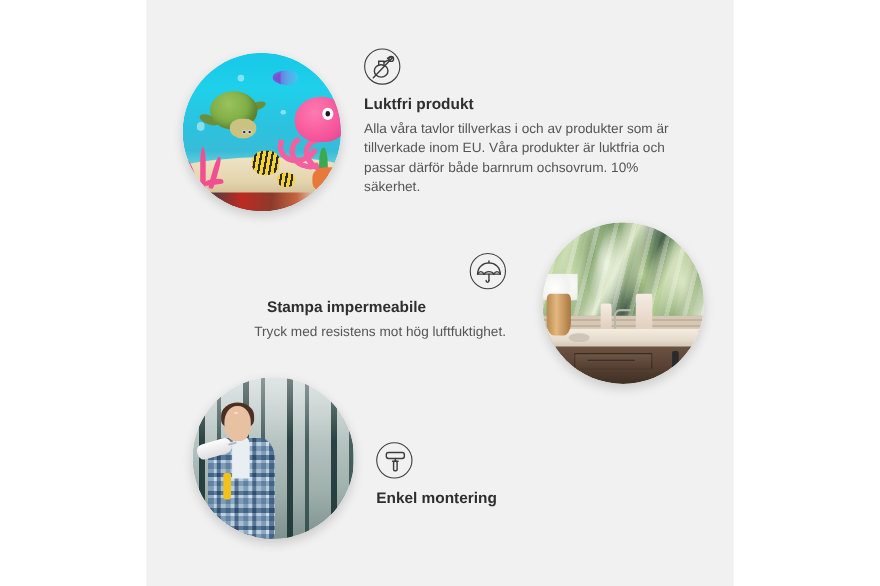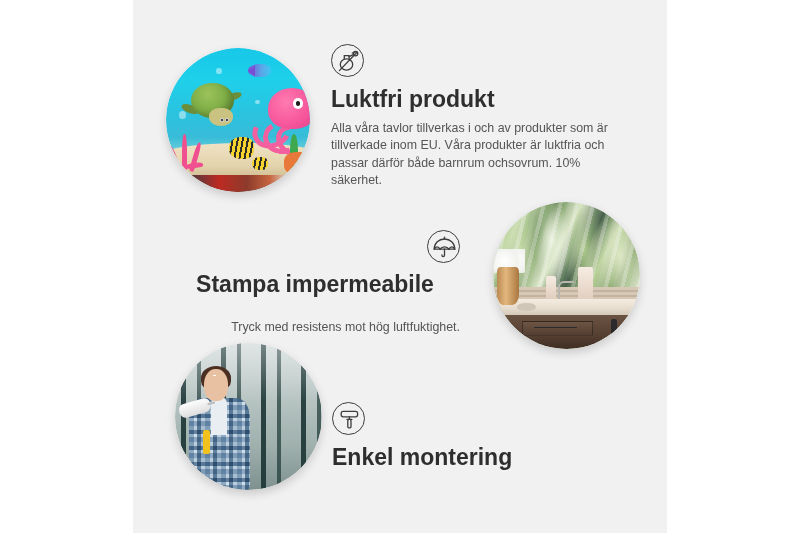--- a/index.html
+++ b/index.html
@@ -296,21 +296,21 @@
     position: absolute;
   }
   .feat-icon {
     width: 33px; height: 33px;
     border: 1.4px solid #3d3d3d;
     border-radius: 50%;
     position: relative;
     box-sizing: border-box;
   }
   .feat-title {
-    font-size: 23px;
+    font-size: 14px;
     font-weight: bold;
     color: #2e2e2e;
     line-height: 1.2;
     white-space: nowrap;
   }
   .feat-body {
     font-size: 12.4px;
     color: #555555;
     line-height: 1.42;
   }
@@ -323,24 +323,24 @@
 
   
   #feature-odourless { left: 331px; top: 44px; width: 290px; }
   #feature-odourless .feat-title { margin-top: 9px; }
   #feature-odourless .feat-body { margin-top: 6px; width: 284px; }
 
   
   #feature-waterproof { left: 170px; top: 230px; width: 290px; text-align: right; }
   #feature-waterproof .feat-icon { margin-left: auto; }
   #feature-waterproof .feat-title { margin-top: 8px; text-align: center; }
-  #feature-waterproof .feat-sub { margin-top: 20px; }
-
-  
-  #feature-mounting { left: 332px; top: 402px; width: 290px; }
+  #feature-waterproof .feat-sub { margin-top: 5px; }
+
+  
+  #feature-mounting { left: 342px; top: 402px; width: 290px; }
   #feature-mounting .feat-title { margin-top: 9px; }
   #feature-mounting .feat-sub { margin-top: 5px; }
 
   
   .glyph { position:absolute; inset:0; }
   .glyph svg { position:absolute; left:0; top:0; }
 </style>
 </head>
 <body>
 

